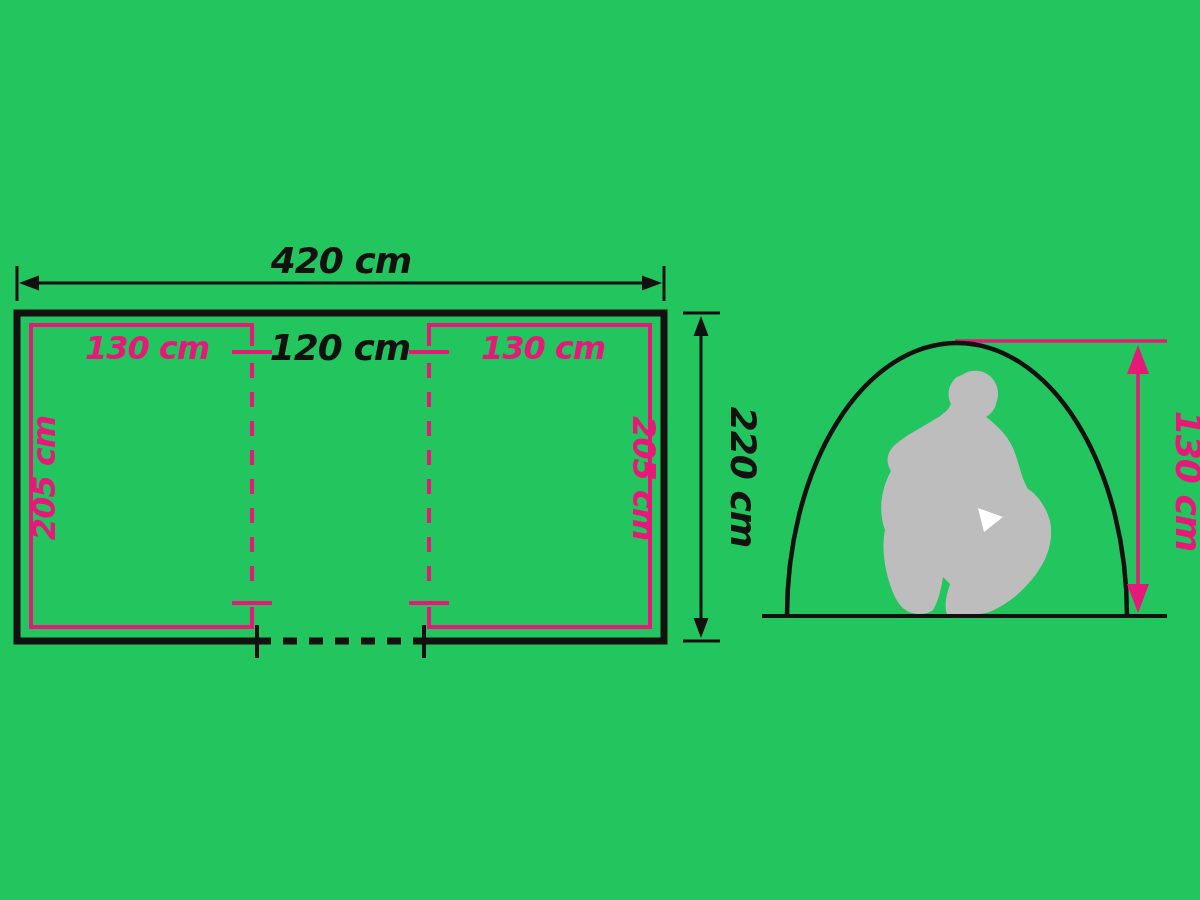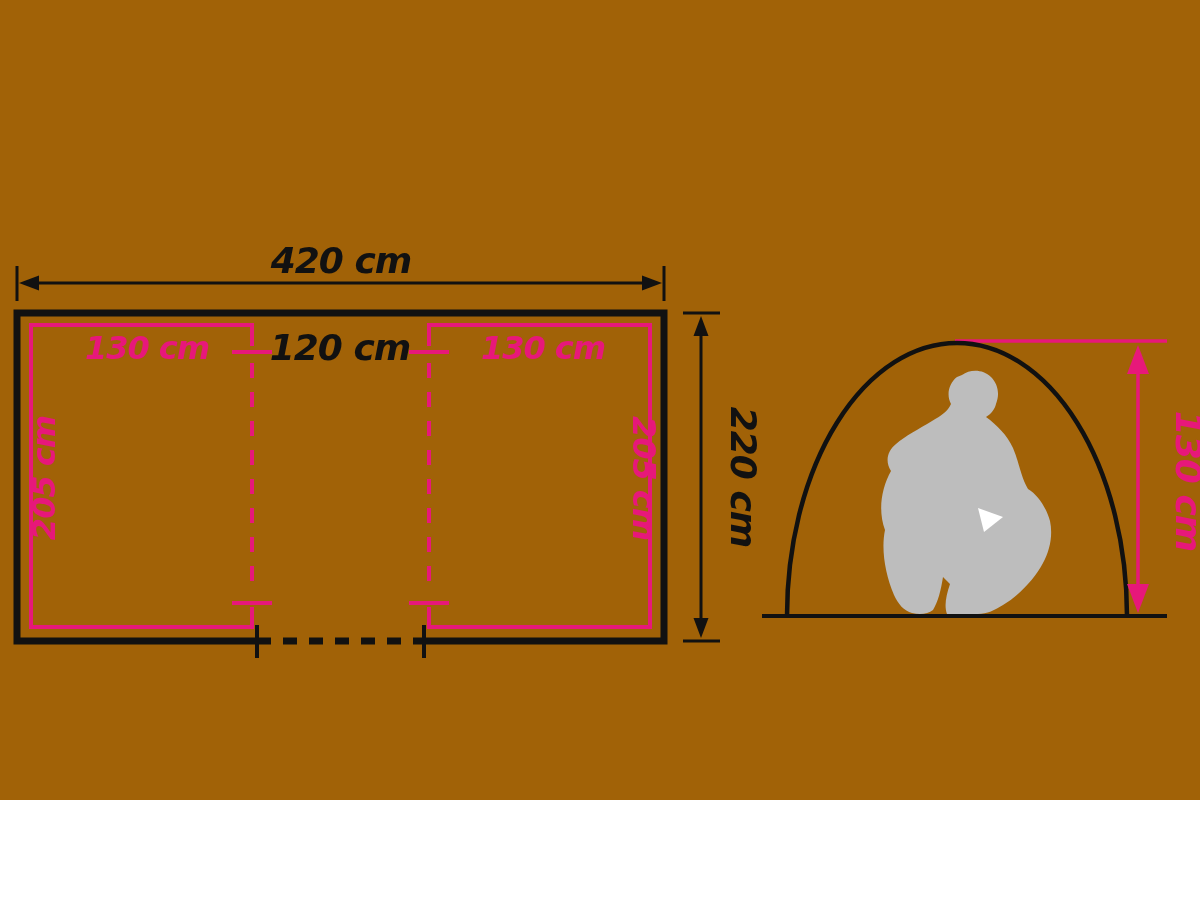--- a/index.html
+++ b/index.html
@@ -1,16 +1,16 @@
 <!DOCTYPE html>
 <html style="--pink: #e7187a; --ink: #111111; --gray: #bdbdbd;"><head>
 <meta charset="utf-8">
 <style>
   html,body{margin:0;padding:0;background:#ffffff;}
-  .stage{position:relative;width:1200px;height:800px;background:#a16207;overflow:hidden;}
+  .stage{position:relative;width:1200px;height:900px;background:#22c55e;overflow:hidden;}
   svg{display:block;}
   .lbl{
     font-family:"DejaVu Sans","Liberation Sans",sans-serif;
     font-weight:bold;
     font-style:italic;
     letter-spacing:-1px;
   }
   .lbl-black{fill:var(--ink,#111111);}
   .lbl-pink{fill:var(--pink,#e7187a);}
   .stroke-ink{stroke:var(--ink,#111111);}

